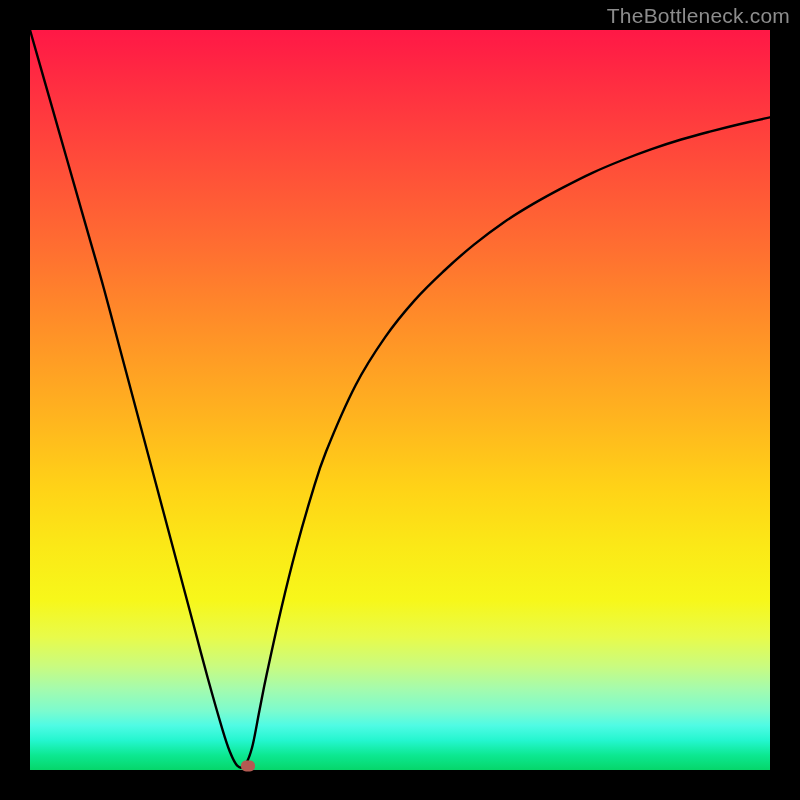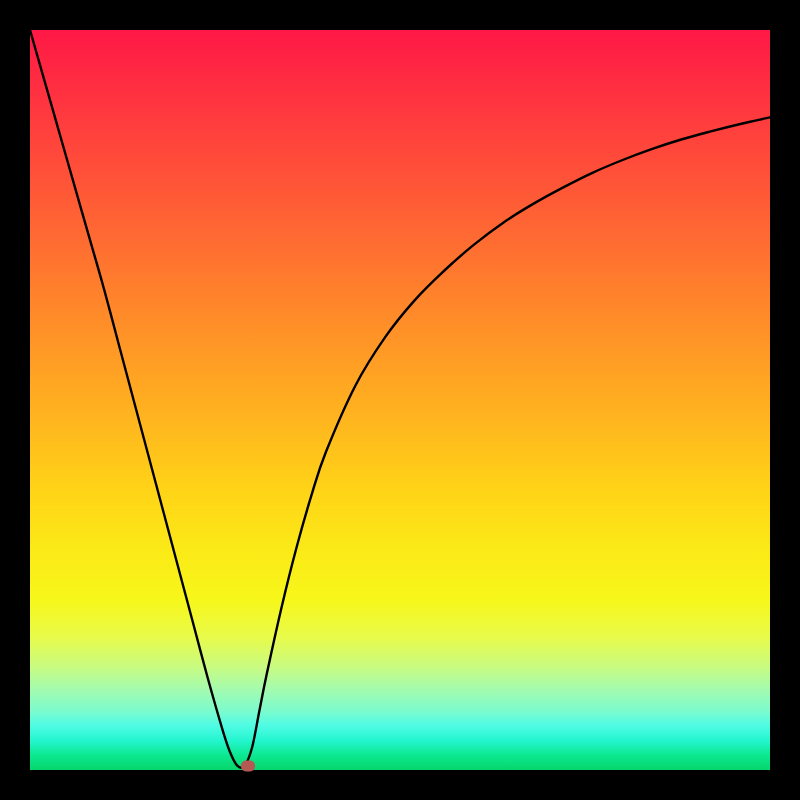--- a/index.html
+++ b/index.html
@@ -64,19 +64,20 @@
     height: 11px;
     border-radius: 5px;
     background: #b45a52;
     transform: translate(-50%, -50%);
   }
 </style>
 </head>
 <body>
 
 <div class="stage">
+  <div class="watermark">TheBottleneck.com</div>
   <div class="plot-area">
     <svg class="curve" viewBox="0 0 740 740" preserveAspectRatio="none">
       <path id="curve-path" fill="none" stroke-width="2.4" stroke-linejoin="round" stroke-linecap="round" d="M 0.00 0.00 C 2.66 9.32, 9.47 33.15, 14.80 51.80 C 20.13 70.45, 24.27 84.95, 29.60 103.60 C 34.93 122.25, 39.07 136.75, 44.40 155.40 C 49.73 174.05, 53.87 188.55, 59.20 207.20 C 64.53 225.85, 68.67 239.69, 74.00 259.00 C 79.33 278.31, 83.47 294.52, 88.80 314.50 C 94.13 334.48, 98.27 350.02, 103.60 370.00 C 108.93 389.98, 113.07 405.52, 118.40 425.50 C 123.73 445.48, 127.87 461.02, 133.20 481.00 C 138.53 500.98, 142.67 516.52, 148.00 536.50 C 153.33 556.48, 157.47 572.02, 162.80 592.00 C 168.13 611.98, 172.27 628.19, 177.60 647.50 C 182.93 666.81, 188.40 685.98, 192.40 699.30 C 196.40 712.62, 197.14 714.97, 199.80 721.50 C 202.46 728.03, 204.54 733.03, 207.20 735.56 C 209.86 738.09, 211.94 738.76, 214.60 735.56 C 217.26 732.36, 219.34 727.66, 222.00 717.80 C 224.66 707.94, 226.74 694.12, 229.40 680.80 C 232.06 667.48, 232.80 662.45, 236.80 643.80 C 240.80 625.15, 246.27 599.84, 251.60 577.20 C 256.93 554.56, 261.07 537.98, 266.40 518.00 C 271.73 498.02, 275.87 483.52, 281.20 466.20 C 286.53 448.88, 288.01 441.78, 296.00 421.80 C 303.99 401.82, 314.94 375.85, 325.60 355.20 C 336.26 334.55, 344.54 322.42, 355.20 307.10 C 365.86 291.78, 374.14 282.09, 384.80 270.10 C 395.46 258.11, 403.74 250.49, 414.40 240.50 C 425.06 230.51, 433.34 223.26, 444.00 214.60 C 454.66 205.94, 462.94 199.73, 473.60 192.40 C 484.26 185.07, 492.54 180.16, 503.20 173.90 C 513.86 167.64, 522.14 163.21, 532.80 157.62 C 543.46 152.03, 551.74 147.75, 562.40 142.82 C 573.06 137.89, 581.34 134.50, 592.00 130.24 C 602.66 125.98, 610.94 122.87, 621.60 119.14 C 632.26 115.41, 640.54 112.72, 651.20 109.52 C 661.86 106.32, 670.14 104.18, 680.80 101.38 C 691.46 98.58, 699.74 96.51, 710.40 93.98 C 721.06 91.45, 734.67 88.52, 740.00 87.32" stroke="#000000"></path>
     </svg>
     <div id="marker" class="marker" style="left: 218.3px; top: 735.56px; background: rgb(180, 90, 82);"></div>
   </div>
 </div>
 
 </body></html>

